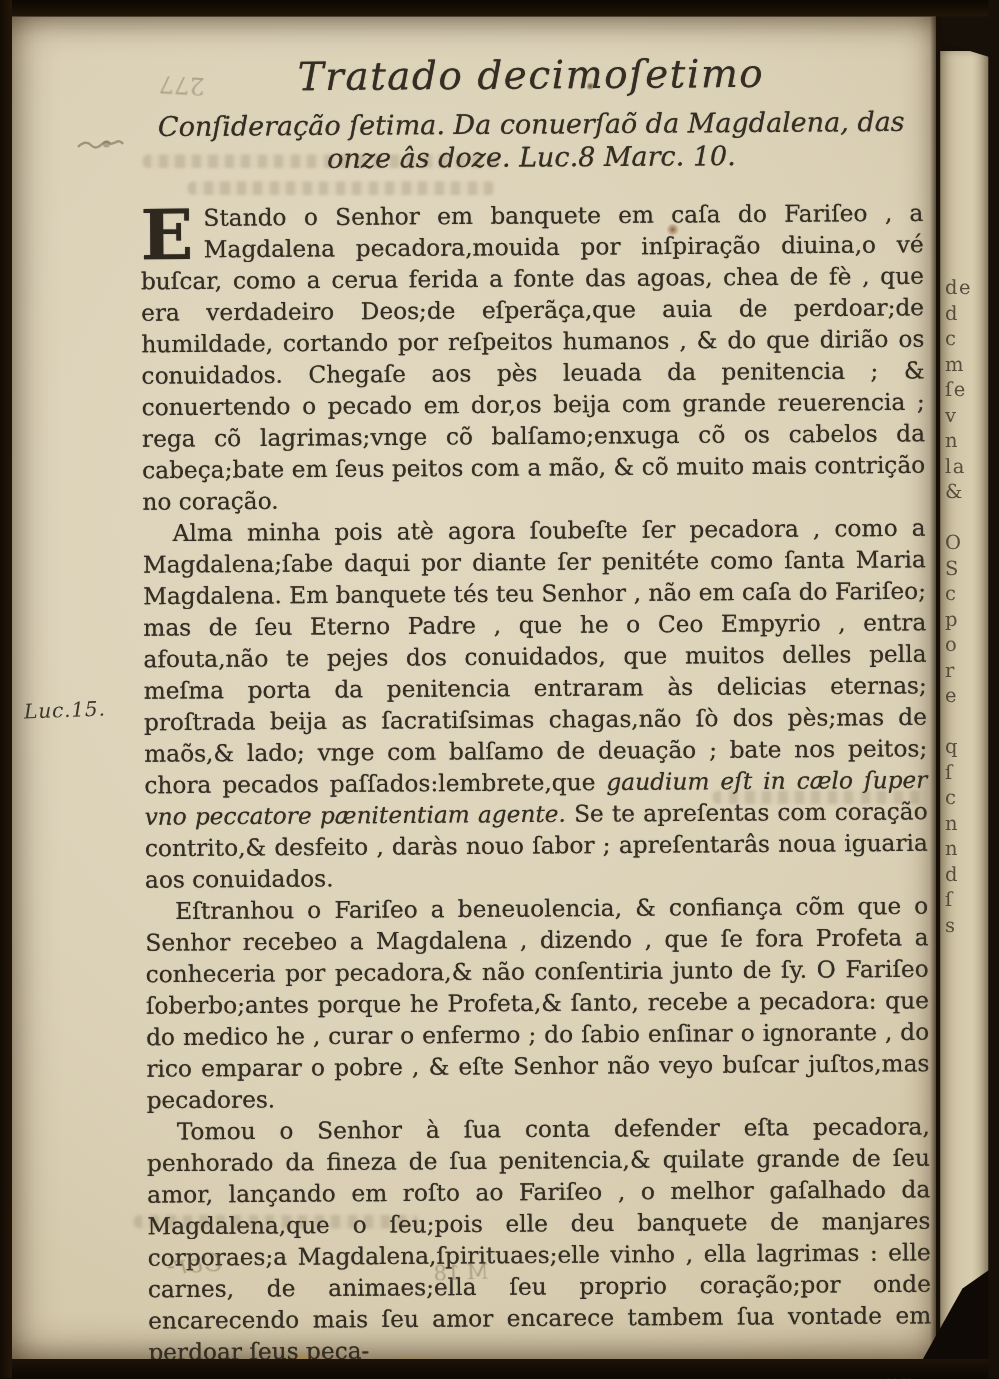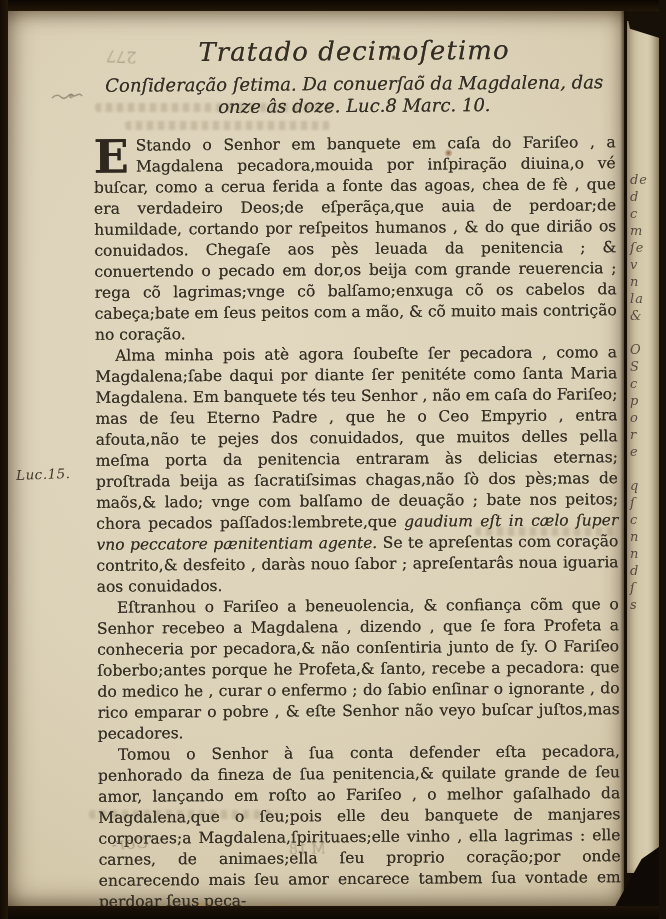--- a/index.html
+++ b/index.html
@@ -21,24 +21,23 @@
     box-shadow: inset 16px 0 26px -14px rgba(55,36,16,.6),
                 inset -12px 0 20px -10px rgba(55,36,16,.45),
                 inset 0 16px 22px -14px rgba(55,36,16,.55),
                 inset 0 -18px 24px -14px rgba(55,36,16,.55);
   }
   
   .crease { position:absolute; left:620px; top:11px; width:9px; height:896px;
     background:linear-gradient(90deg, rgba(25,15,6,0) 0%, rgba(25,15,6,.6) 50%, rgba(25,15,6,.15) 100%); }
   
   .page-strip {
-    position:absolute; left:627px; top:21px; width:32px; height:852px; overflow:hidden;
+    position:absolute; left:627px; top:34px; width:32px; height:852px; overflow:hidden;
     background:linear-gradient(90deg,#a5947324,#cfc3a4 22%, #d8cdaf 65%, #75624620 100%), #cfc3a4;
     box-shadow: inset 6px 0 8px -4px rgba(50,33,14,.5), inset -6px 0 8px -4px rgba(50,33,14,.6);
-    font-style: italic;
   }
   .edge-letters { position:absolute; left:3px; top:150px; font-size:13px; line-height:17px;
     color:#463d2f; white-space:pre-line; opacity:.88; letter-spacing:1px; }
   .corner-tr { position:absolute; left:624px; top:0; width:42px; height:40px; background:#171009;
     clip-path:polygon(0 0,100% 0,100% 100%,14% 72%); }
   .corner-br { position:absolute; left:608px; top:842px; width:58px; height:77px; background:#0f0a05;
     clip-path:polygon(100% 0,100% 100%,0 100%,58% 22%); }
 
   
   .text-area { position:absolute; left:89px; top:24px; width:522px; transform:rotate(-.4deg);

